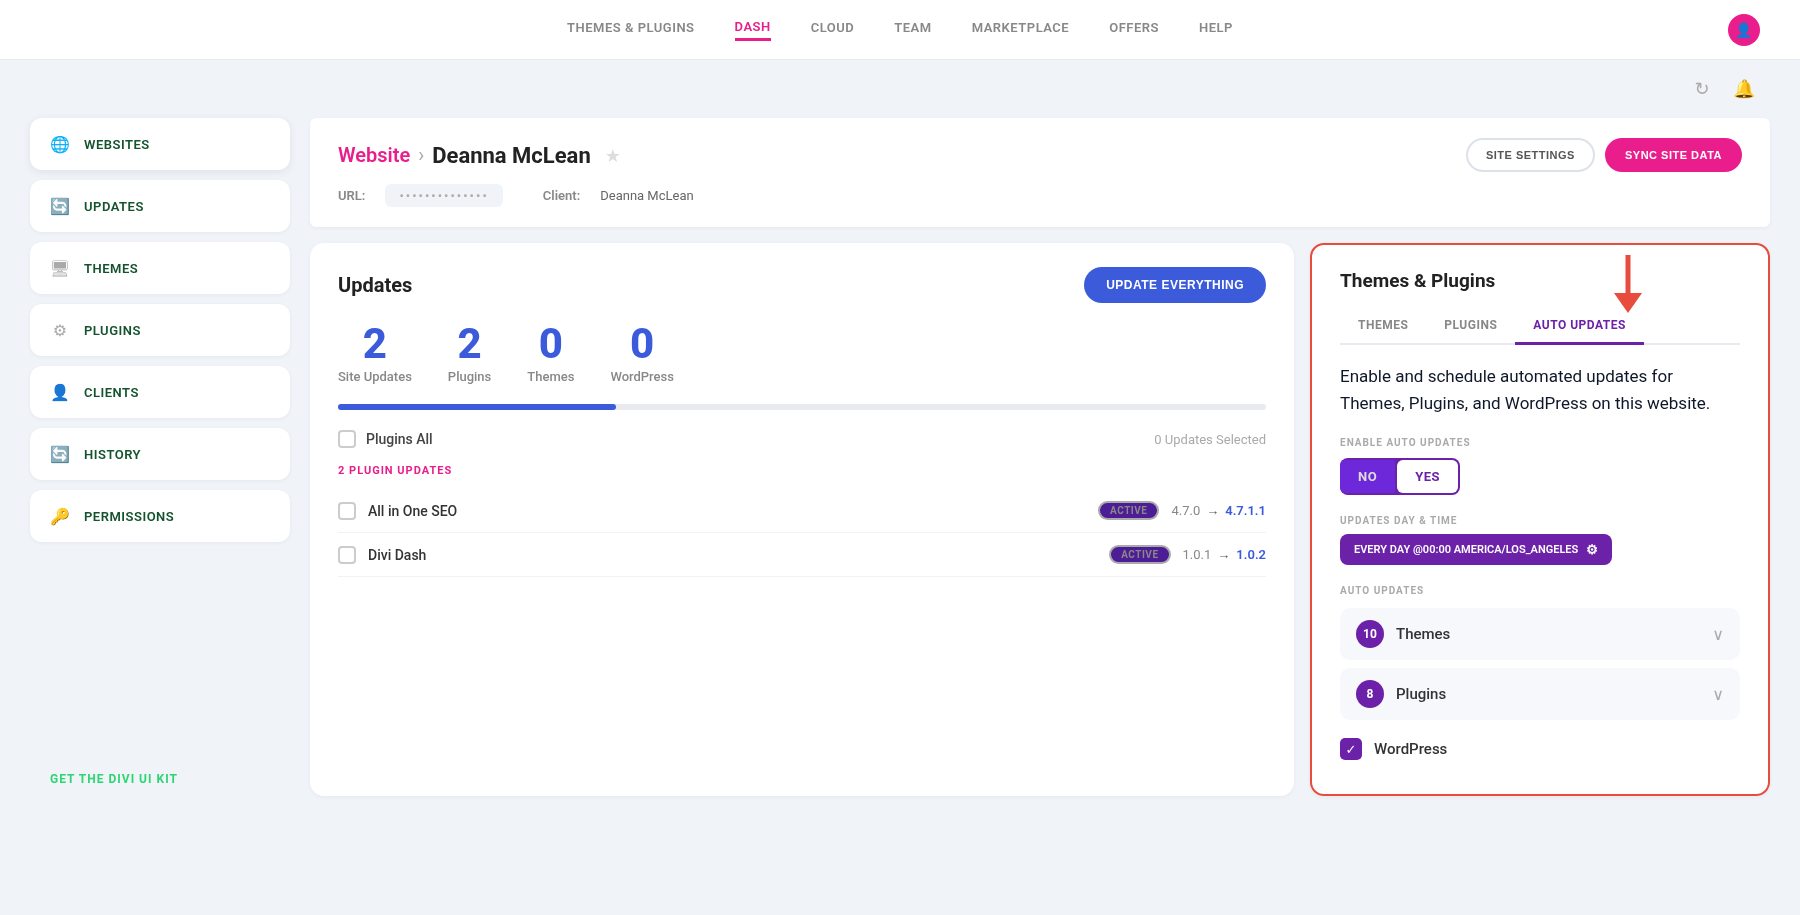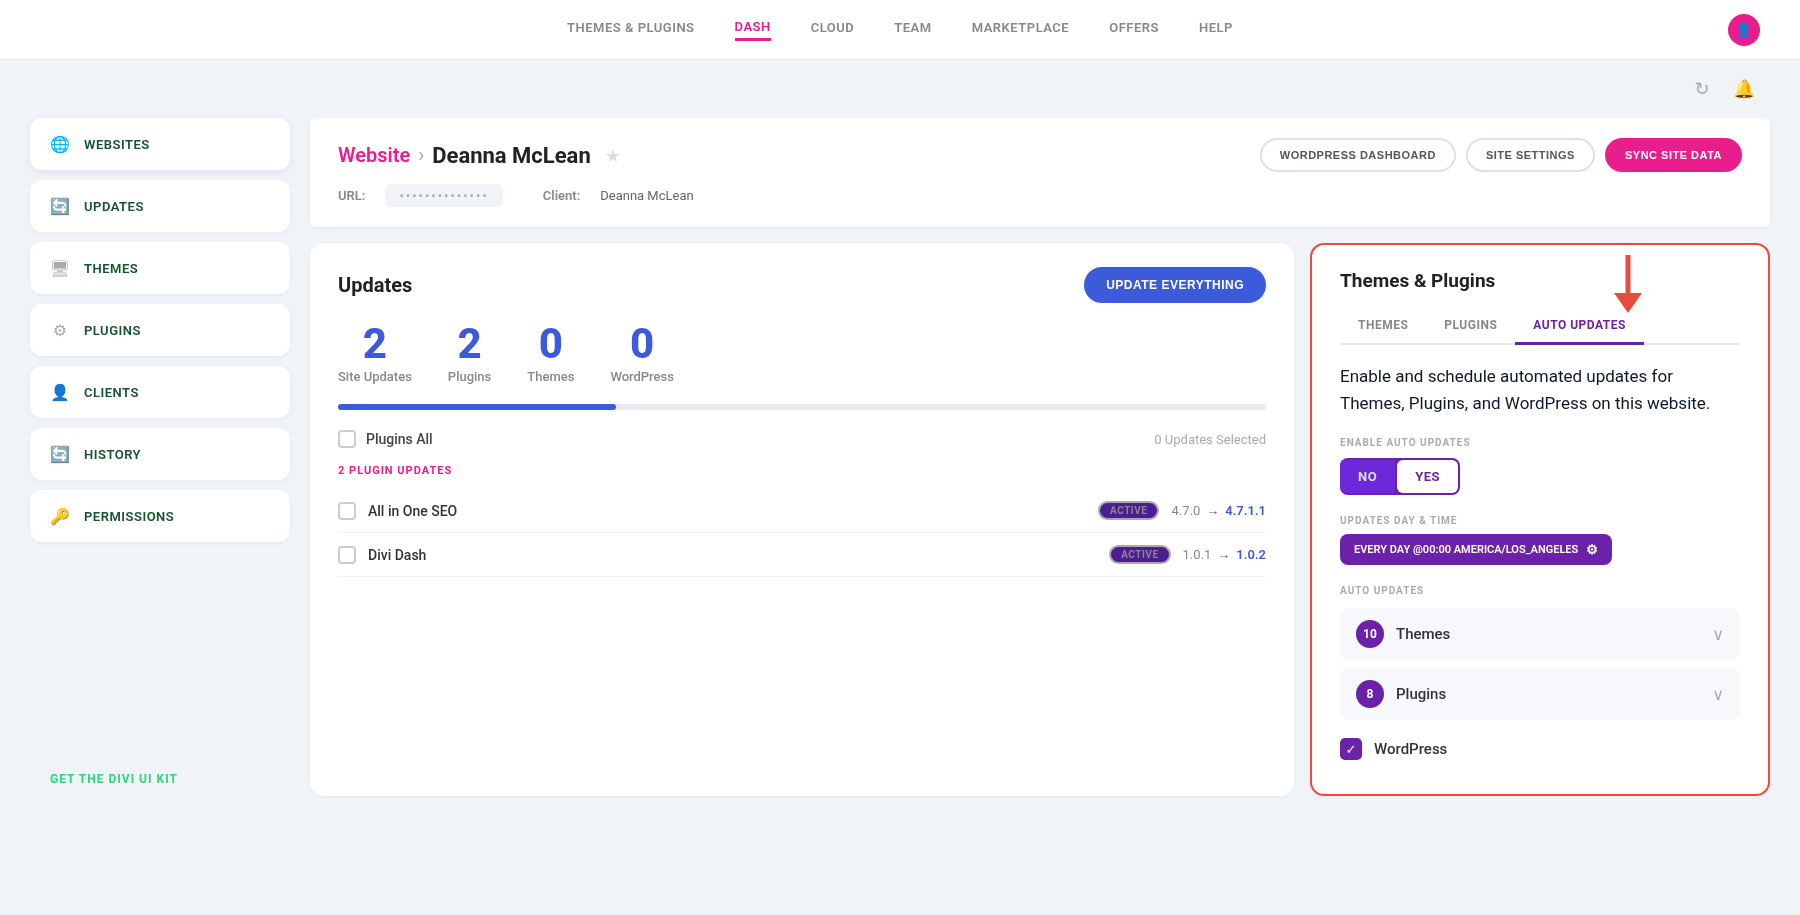--- a/index.html
+++ b/index.html
@@ -608,21 +608,20 @@
 
     <div class="page-header">
       <div class="breadcrumb-row">
         <div class="breadcrumb-left">
           <span class="breadcrumb-website">Website</span>
           <span class="breadcrumb-sep">›</span>
           <span class="breadcrumb-name">Deanna McLean</span>
           <span class="star-icon">★</span>
         </div>
         <div class="breadcrumb-actions">
-          <button class="btn-outline">WORDPRESS DASHBOARD</button>
           <button class="btn-outline">SITE SETTINGS</button>
           <button class="btn-pink">SYNC SITE DATA</button>
         </div>
       </div>
       <div class="url-row">
         <span style="font-weight:600; color:#888;">URL:</span>
         <span class="url-value">••••••••••••••</span>
         <span style="font-weight:600; color:#888; margin-left:20px;">Client:</span>
         <span>Deanna McLean</span>
       </div>

